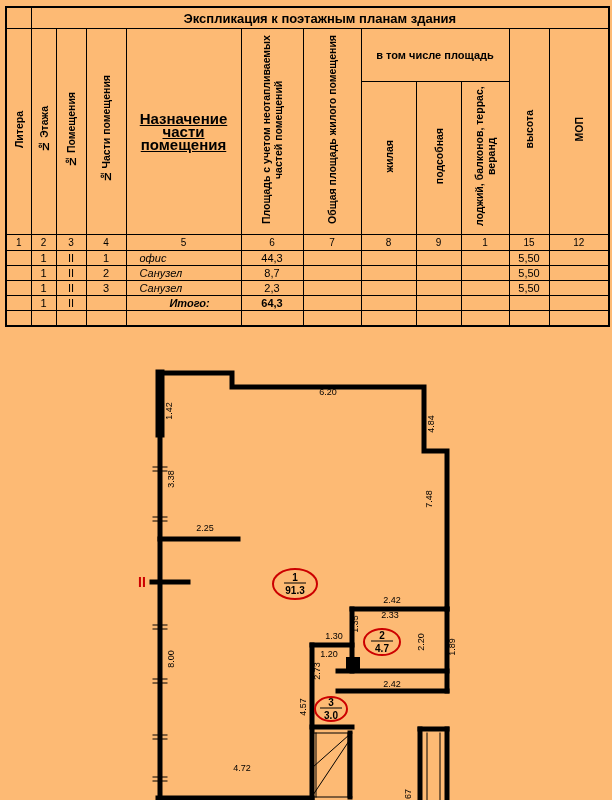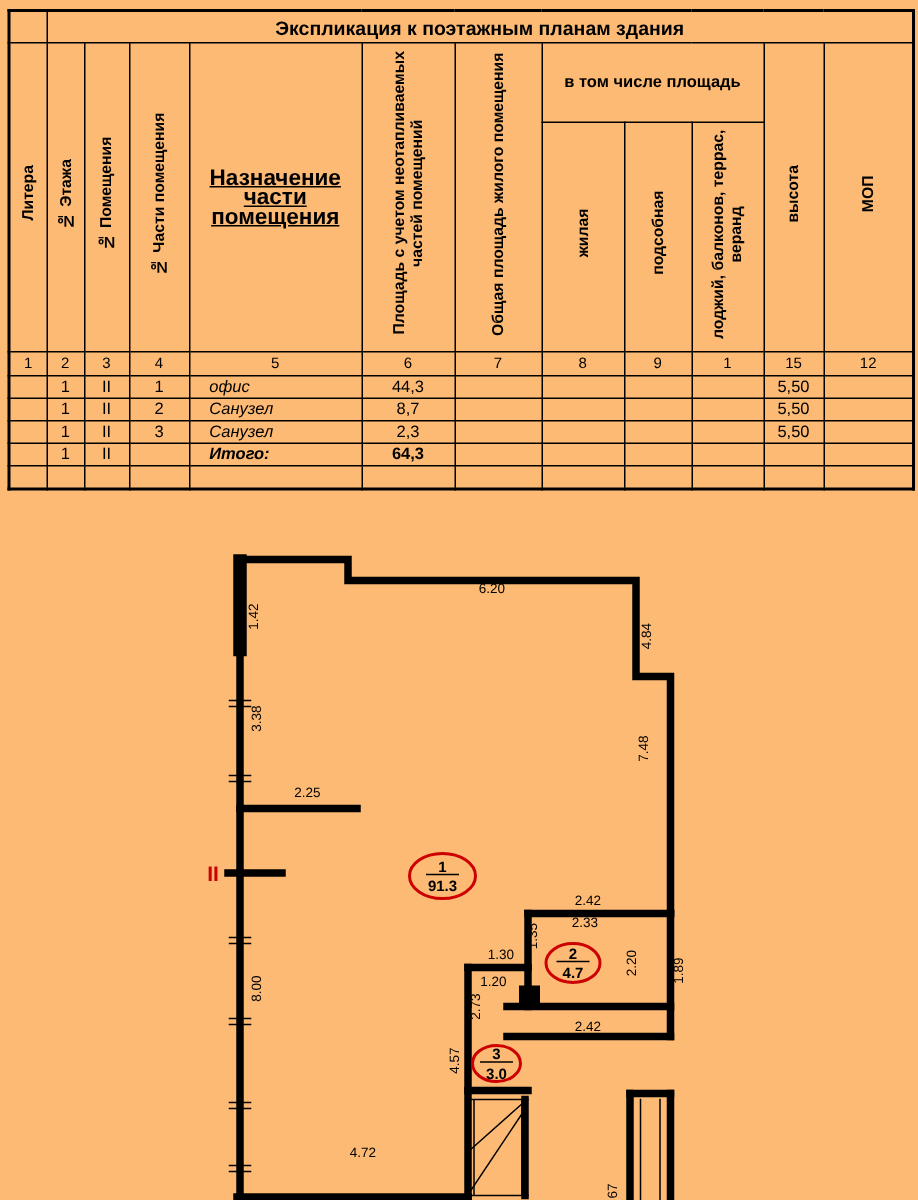--- a/index.html
+++ b/index.html
@@ -14,21 +14,21 @@
   tr.hdr-sub td{height:152px;}
   .hhead{font-weight:bold;font-size:15px;line-height:13px;padding:0 3px;text-decoration:underline;}
   .group-head{font-weight:bold;font-size:11px;}
   td.vert{text-align:center;}
   .vtext{display:inline-block;writing-mode:vertical-rl;transform:rotate(180deg);
          font-weight:bold;font-size:10.5px;line-height:12px;max-height:192px;}
   tr.hdr-sub .vtext{max-height:146px;}
   .num-row td{height:15px;font-size:10px;}
   #data-rows td{height:14px;font-size:11px;}
   #data-rows td.left{text-align:left;padding-left:13px;font-style:italic;}
-  #data-rows td.bold{font-weight:bold;}
+  #data-rows td.bold{font-weight:bold;text-align:center;}
 
   .plan-wrap{margin-top:40px;}
   #plan{display:block;}
   #plan text{font-family:"Liberation Sans",sans-serif;font-size:9px;fill:#000;text-anchor:middle;}
   #plan .room-num,#plan .room-area{font-weight:bold;font-size:10px;}
   #plan .room-ellipse{fill:none;stroke:#cc0000;stroke-width:2;}
   #plan .frac-line{stroke:#000;stroke-width:1;}
   #plan #section-marker-text{fill:#cc0000;font-size:14px;font-weight:bold;}
 </style>
 </head>

